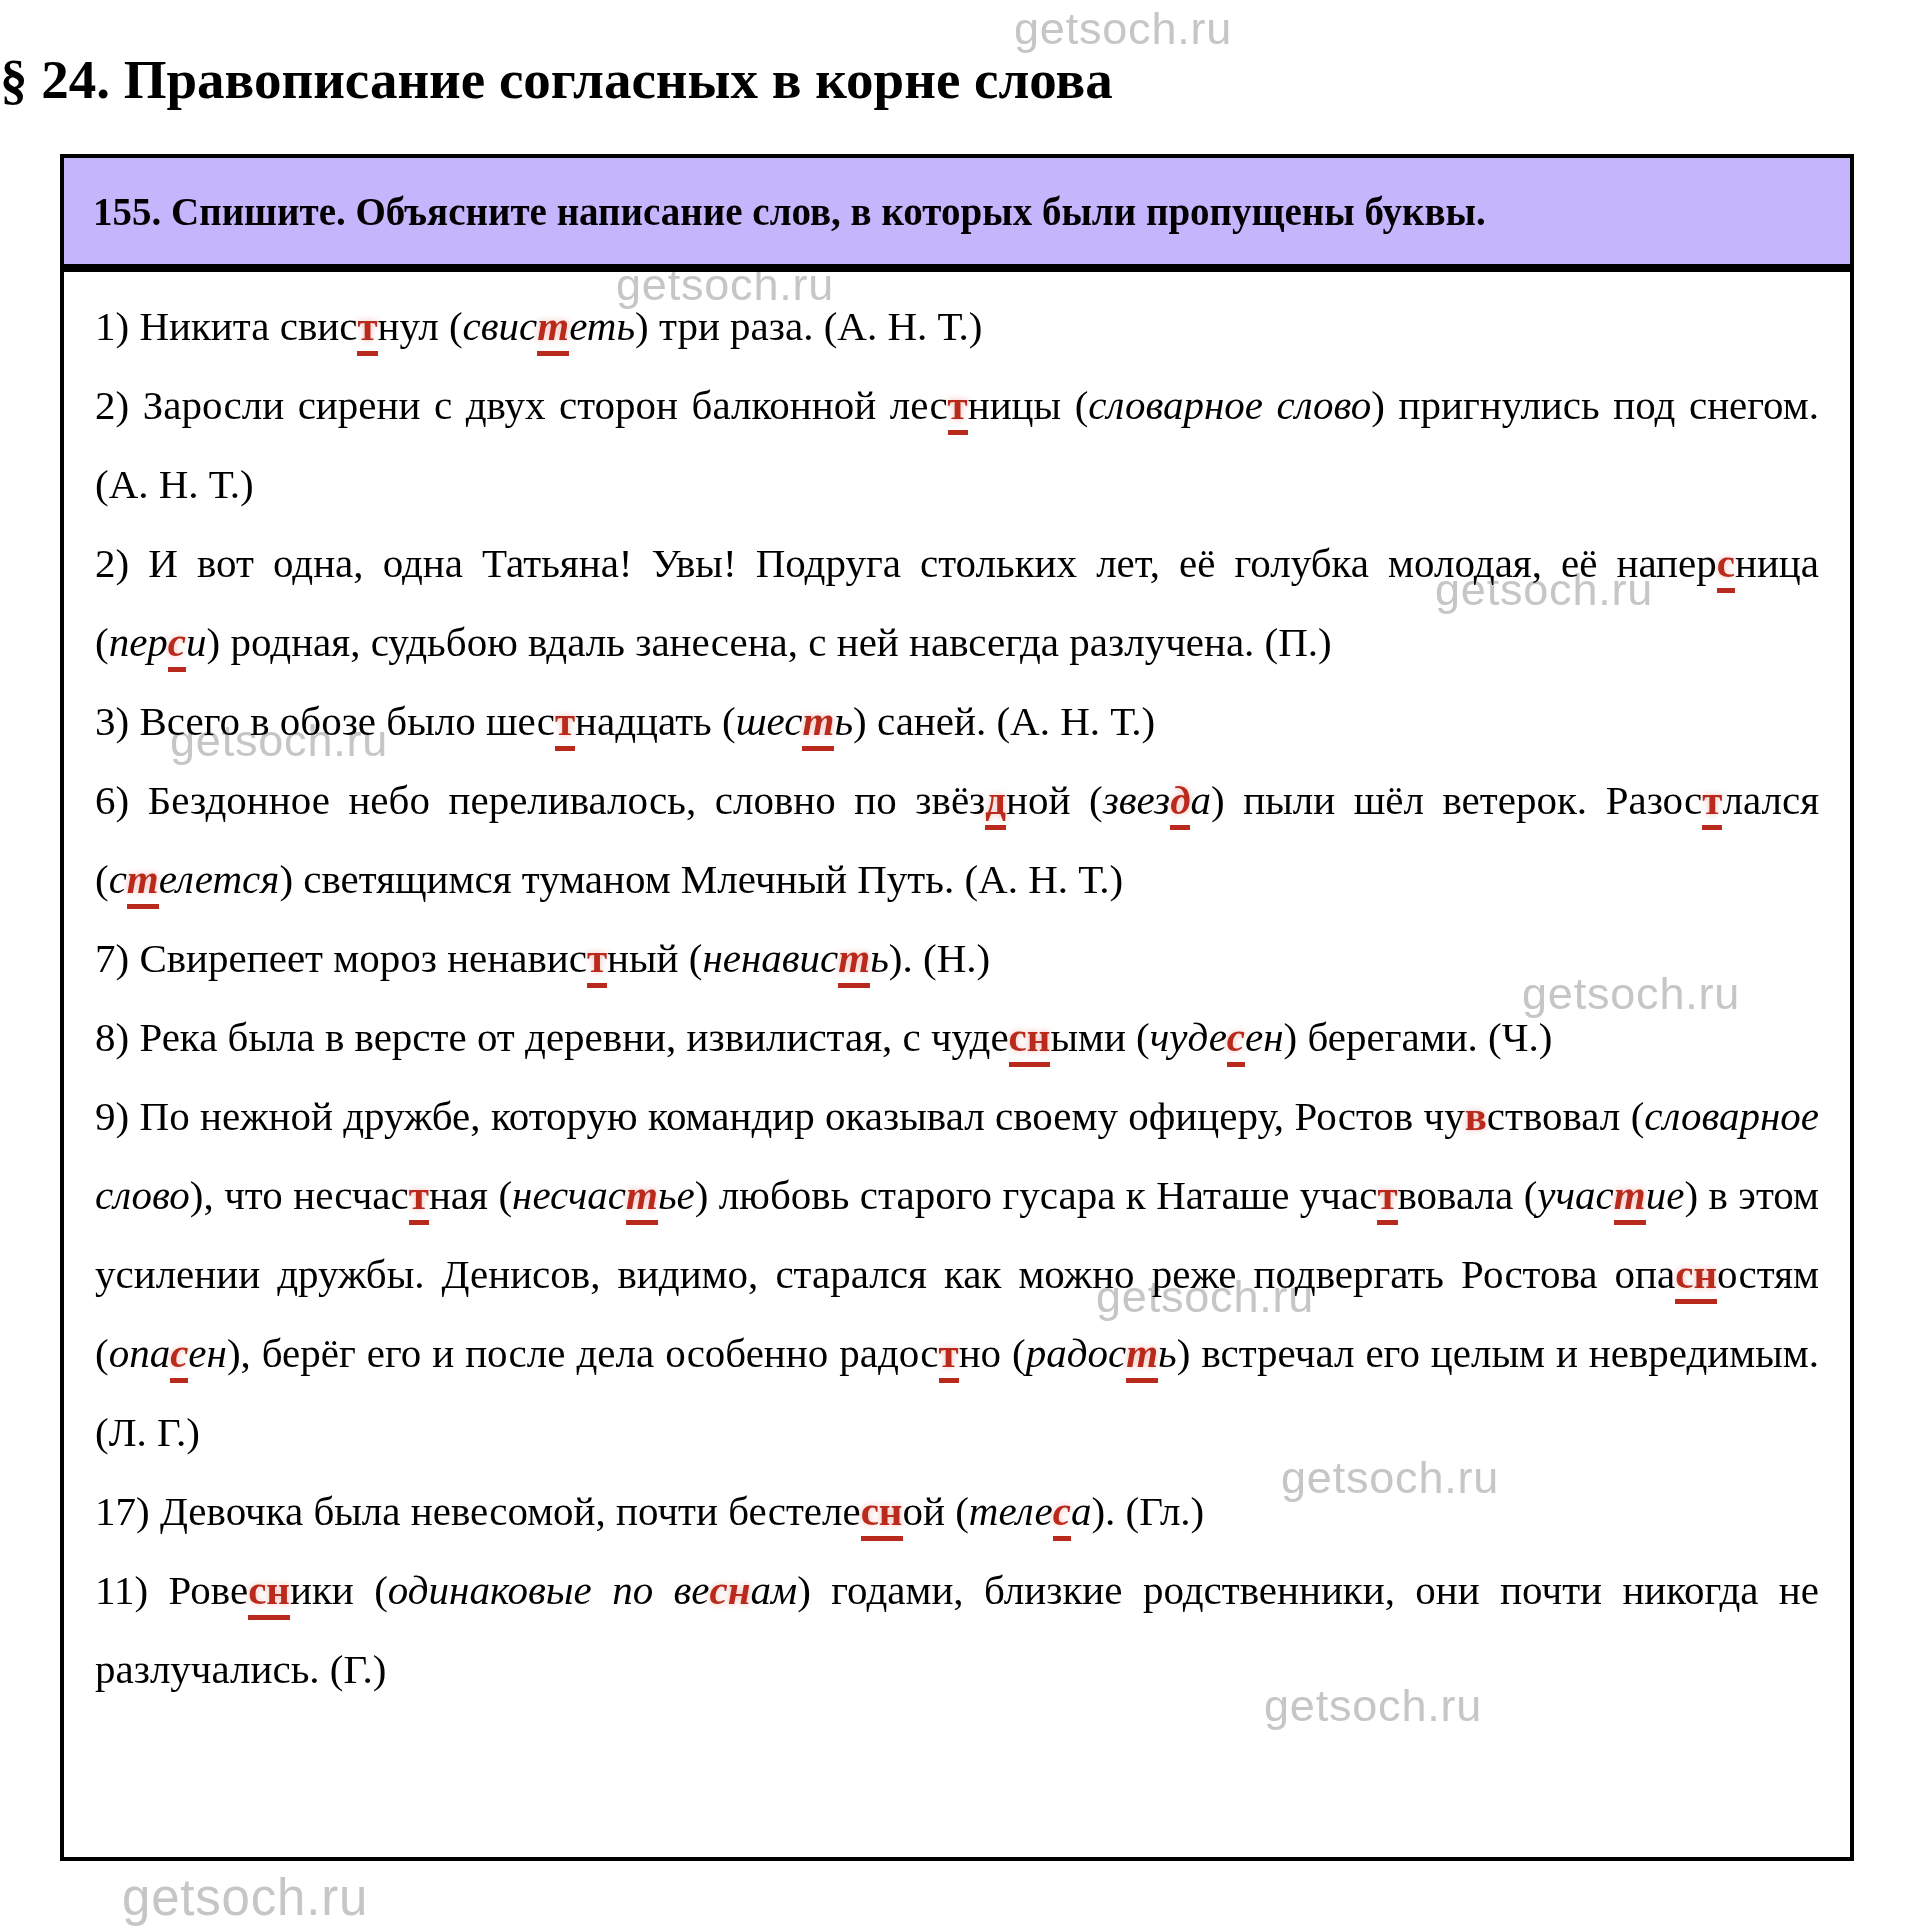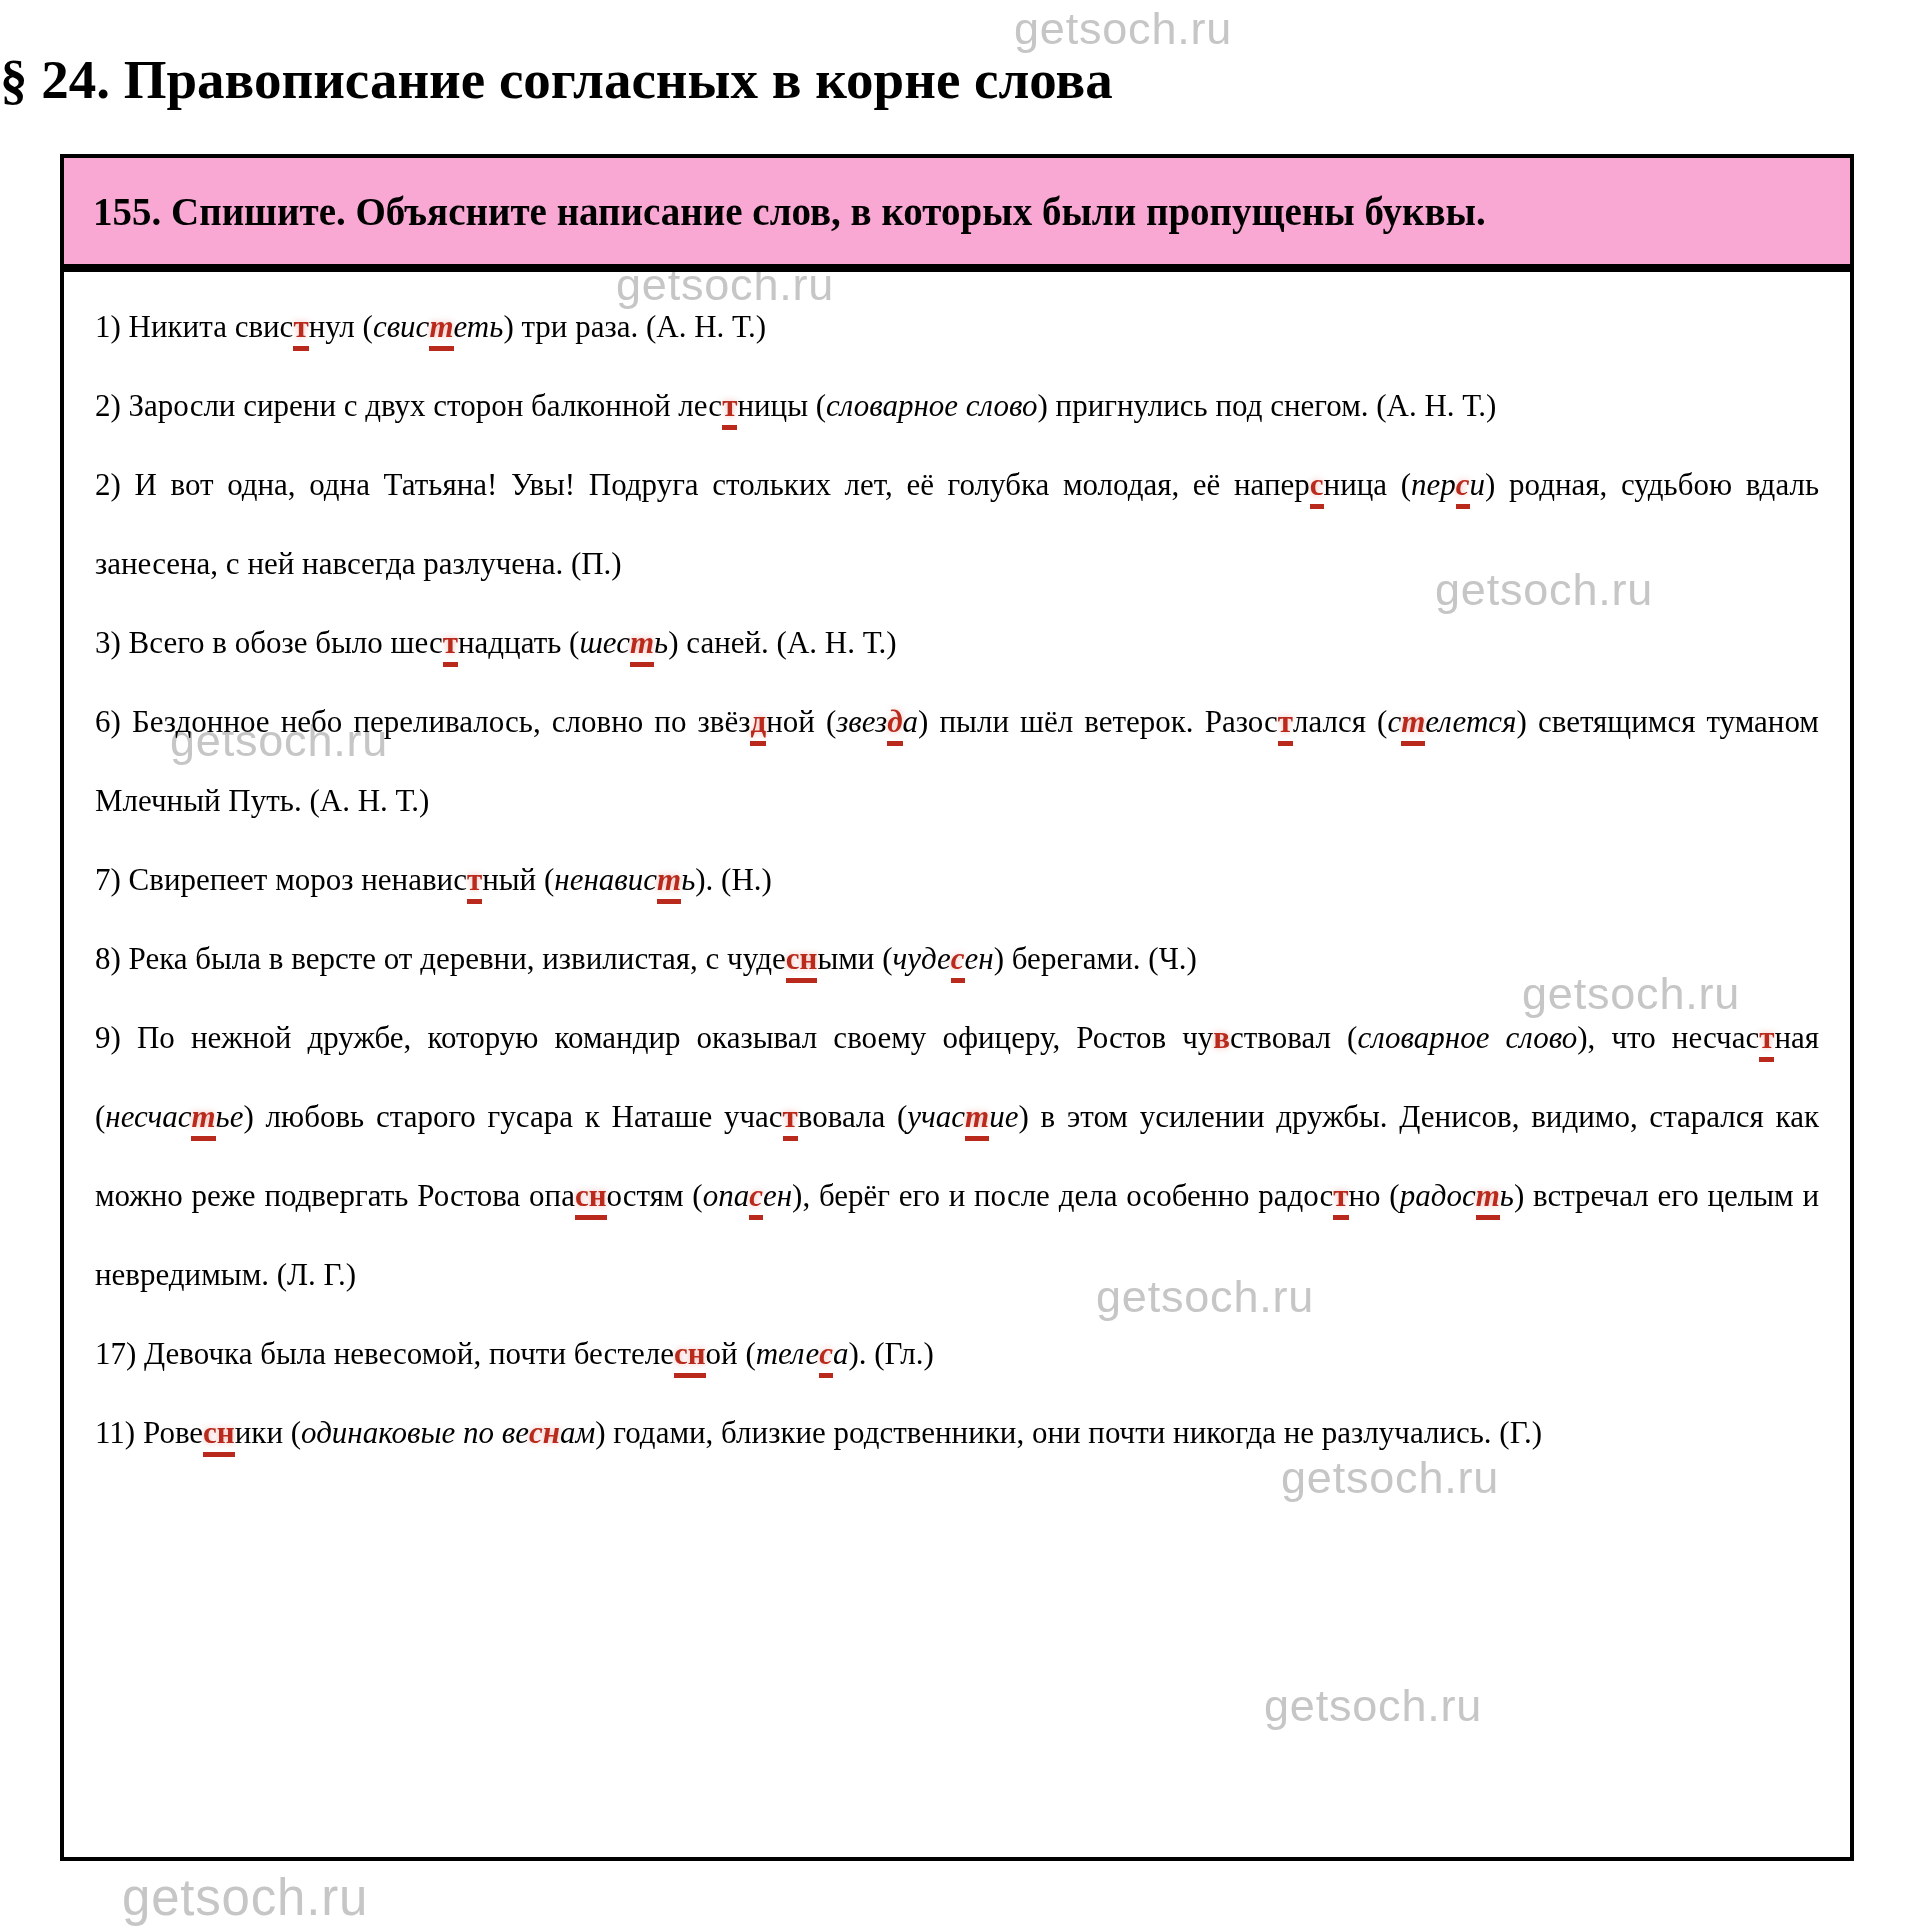--- a/index.html
+++ b/index.html
@@ -47,21 +47,21 @@
     letter-spacing: 0px;
   }
   .task-box {
     position: absolute;
     z-index: 3;
     left: 60px;
     top: 154px;
     width: 1794px;
     height: 114px;
     box-sizing: border-box;
-    background: #f9a8d4;
+    background: #c4b5fd;
     border: 4.6px solid #000;
     display: flex;
     align-items: center;
     padding: 0 29px;
   }
   .task-text {
     margin: 0;
     font-size: 39px;
     font-weight: 700;
   }
@@ -73,21 +73,21 @@
     width: 1794px;
     height: 1593px;
     box-sizing: border-box;
     background: transparent;
     border: 4.6px solid #000;
     padding: 15.4px 31px 0 31px;
     overflow: hidden;
   }
   .sentence {
     margin: 0;
-    font-size: 31px;
+    font-size: 41px;
     line-height: 79px;
     text-align: justify;
   }
   .it  { font-style: italic; }
   .red {
     color: #b92a1c;
     font-weight: 700;
     text-shadow: 0 0 6.2px rgba(205, 60, 45, 0.35);
   }
   .ul {

